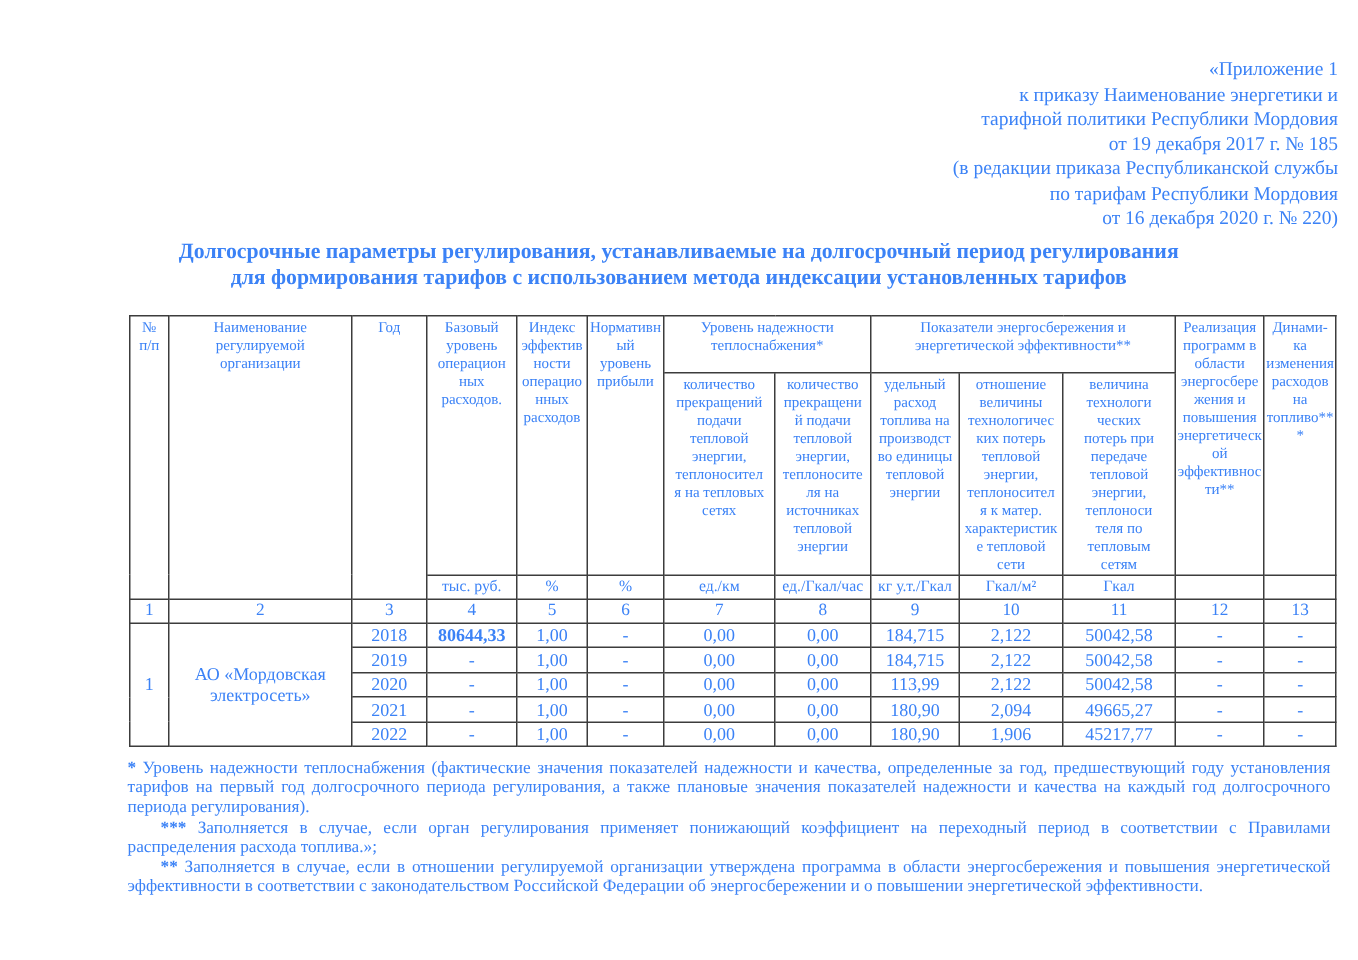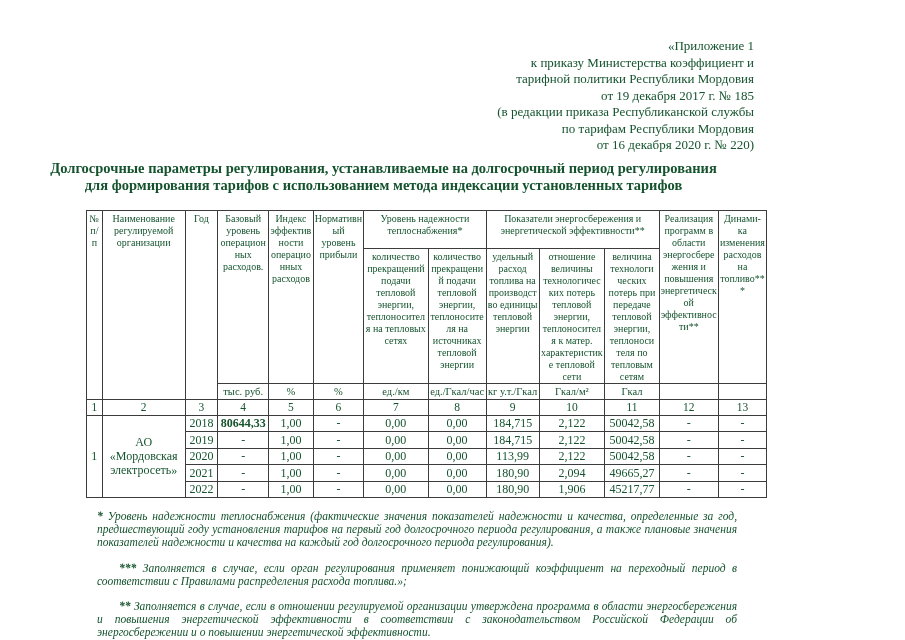--- a/index.html
+++ b/index.html
@@ -1,23 +1,23 @@
 <!DOCTYPE html>
 <html lang="ru"><head>
 <meta charset="utf-8">
 <style>
   html, body { margin:0; padding:0; background:#ffffff; }
   .page {
     position:relative;
-    width:767px; height:640px;
+    width:905px; height:640px;
     background:#ffffff;
     box-sizing:border-box;
     padding-top:38px;
     font-family:"Liberation Serif", serif;
-    color:#14532d;
+    color:#3b82f6;
     overflow:hidden;
   }
   .doc-ref {
     text-align:right;
     padding-right:13px;
     font-size:13px;
     line-height:16.5px;
   }
   .doc-title {
     margin-top:6px;
@@ -51,32 +51,32 @@
   tr.colnums td { height:15px; font-size:11.5px; line-height:13px; vertical-align:middle; }
   tr.data td { height:15.5px; font-size:12px; line-height:14px; vertical-align:middle;margin-top:32px; }
   td.org-name { font-size:12.3px; line-height:14.5px; white-space:pre-line; }
   td.base-val { font-weight:bold; }
   .footnotes {
     margin:8px 18px 0 85px;
     font-size:11.5px;
     line-height:13.2px;
     text-align:justify;
   }
-  .footnotes p { margin:12px;font-style:italic; }
+  .footnotes p { margin:0; }
   .footnotes p.ind { text-indent:22px; }
   .fn-marker { font-weight:bold; }
 </style>
 </head>
 <body>
 
 <div class="page">
 
   <div class="doc-ref">
     <div>«Приложение 1</div>
-    <div>к приказу Министерства коэффициент и</div>
+    <div>к приказу Наименование энергетики и</div>
     <div>тарифной политики Республики Мордовия</div>
     <div>от 19 декабря 2017 г. № 185</div>
     <div>(в редакции приказа Республиканской службы</div>
     <div>по тарифам Республики Мордовия</div>
     <div>от 16 декабря 2020 г. № 220)</div>
   </div>
 
   <div class="doc-title">Долгосрочные параметры регулирования, устанавливаемые на долгосрочный период регулирования
 для формирования тарифов с использованием метода индексации установленных тарифов</div>
 

